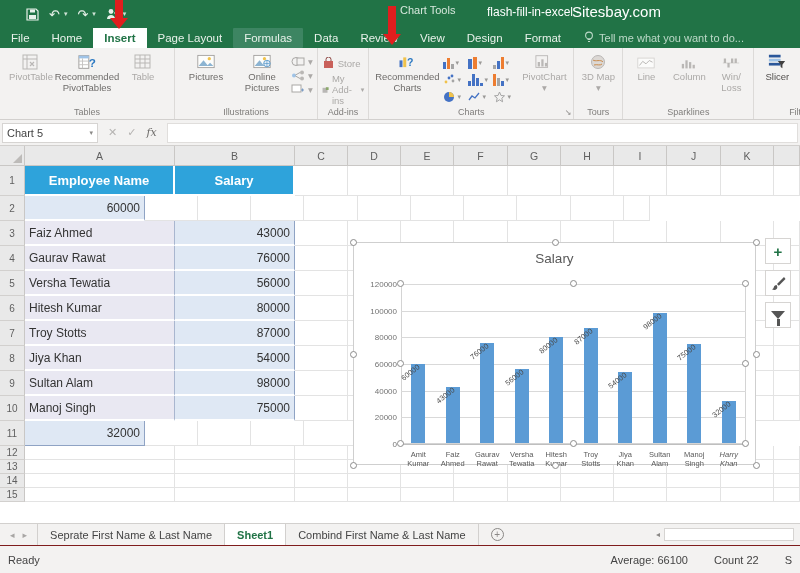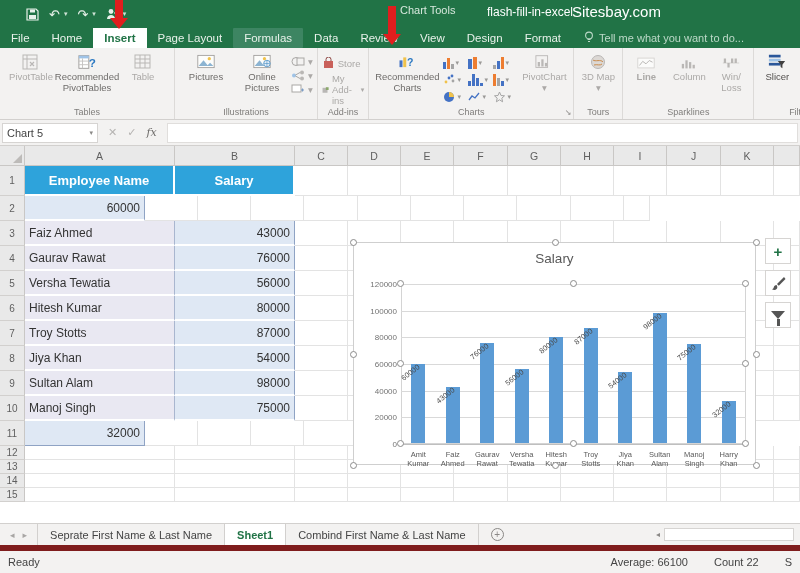--- a/index.html
+++ b/index.html
@@ -96,21 +96,21 @@
   .stab { display:flex; align-items:center; padding:0 12px; border-right:1px solid #d2d0ce; cursor:pointer; white-space:nowrap; }
   .stab.first { border-left:1px solid #d2d0ce; }
   .stab.active { background:#fff; color:#217346; font-weight:bold; }
   .newsheet { display:flex; align-items:center; padding:0 12px; cursor:pointer; }
   .newsheet .circ { width:13px; height:13px; border-radius:50%; border:1px solid #8a8886; color:#8a8886; font-size:10px; line-height:11px; text-align:center; }
   .hscroll { margin-left:auto; margin-right:6px; align-self:center; display:flex; align-items:center; gap:4px; }
   .hscroll .hsarrow { color:#8a8886; font-size:8px; }
   .hscroll .track { width:130px; height:13px; background:#fff; border:1px solid #d6d4d2; }
 
   
-  .statusbar { height:28px; background:#f3f2f1; border-top:6px solid #7f1d1d; display:flex; align-items:center; font-size:11px; color:#444; padding:0 8px; overflow:hidden; }
+  .statusbar { height:28px; background:#f3f2f1; border-top:1px solid #7f1d1d; display:flex; align-items:center; font-size:11px; color:#444; padding:0 8px; overflow:hidden; }
   .sb-right { margin-left:auto; display:flex; gap:26px; white-space:nowrap; }
 </style>
 </head>
 <body>
 
 <div class="titlebar">
   <div class="qat">
     <span class="qicon">
       <svg width="13" height="13" viewBox="0 0 13 13">
           <path d="M1 1h9l2 2v9H1z" fill="none" stroke="#e8f1ea" stroke-width="1.2"></path>
@@ -392,21 +392,21 @@
             </svg>
         </span>
         <span><span>3D Map</span> ▾</span>
       </div>
     </div>
     <div class="rg-label">Tours</div>
   </div>
 
   <div class="rgroup">
     <div class="rg-items">
-      <div class="bigbtn disabled" style="width:38px;font-weight:bold;">
+      <div class="bigbtn disabled" style="width:38px;">
         <span class="icon16">
           <svg width="22" height="14" viewBox="0 0 22 14">
               <rect x="1" y="1" width="20" height="12" fill="#fbfbfa" stroke="#d2d0ce"></rect>
               <path d="M3 10l4-5 4 3 4-4 4 2" fill="none" stroke="#b9b7b5" stroke-width="1.2"></path>
             </svg>
         </span>
         <span>Line</span>
       </div>
       <div class="bigbtn disabled" style="width:44px;">
         <span class="icon16">
@@ -782,21 +782,21 @@
         <div>Alam</div>
       </div>
       <div class="cbar" style="left: 333.25px; width: 14px; top: 101px; height: 99px;"></div>
       <div class="dlabel" style="left: 322.25px; top: 105px;">75000</div>
       <div class="xlabel" style="left: 323px; width: 34.5px; top: 207px;">
         <div>Manoj</div>
         <div>Singh</div>
       </div>
       <div class="cbar" style="left: 367.75px; width: 14px; top: 158.333px; height: 41.6667px;"></div>
       <div class="dlabel" style="left: 356.75px; top: 162.333px;">32000</div>
-      <div class="xlabel" style="left: 357.5px; width: 34.5px; top: 207px;">
+      <div class="xlabel" style="left: 357.5px; width: 34.5px; top: 207px; font-style: italic;">
         <div>Harry</div>
         <div>Khan</div>
       </div>
       <div class="handle" style="left: -4px; top: -4px;"></div>
       <div class="handle" style="left: 197.5px; top: -4px;"></div>
       <div class="handle" style="left: 399px; top: -4px;"></div>
       <div class="handle" style="left: -4px; top: 107.5px;"></div>
       <div class="handle" style="left: 399px; top: 107.5px;"></div>
       <div class="handle" style="left: -4px; top: 219px;"></div>
       <div class="handle" style="left: 197.5px; top: 219px;"></div>

